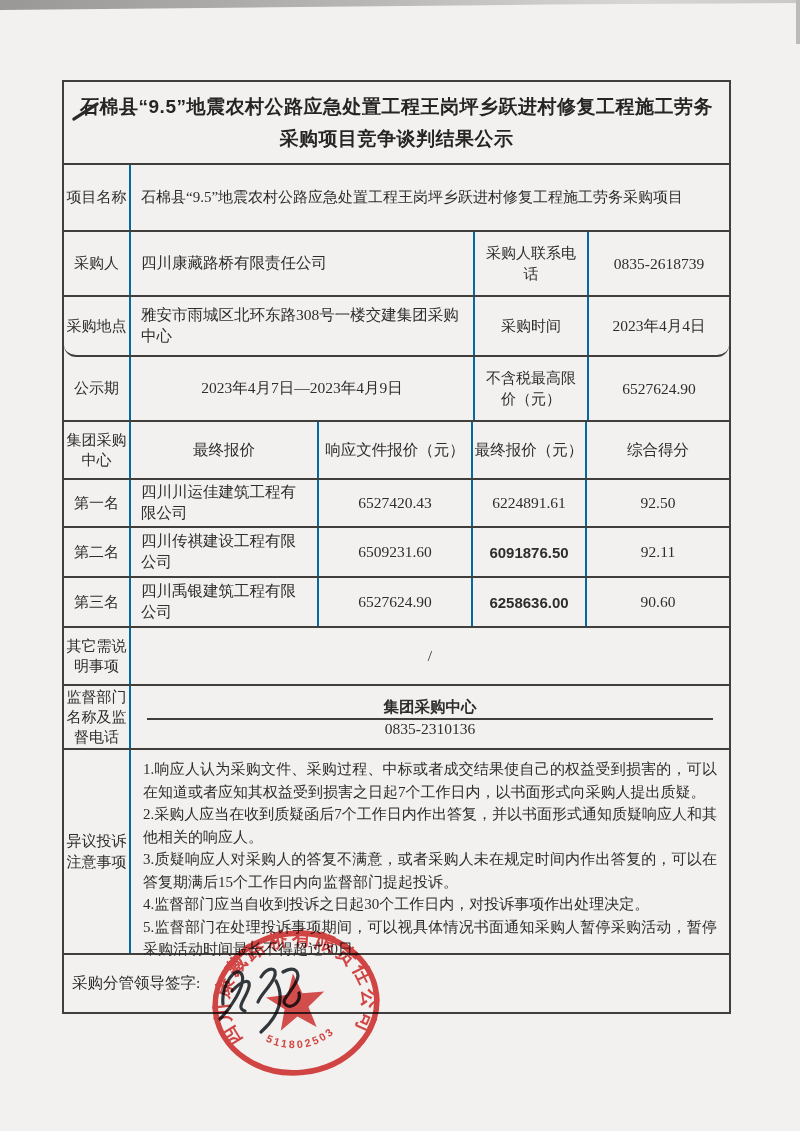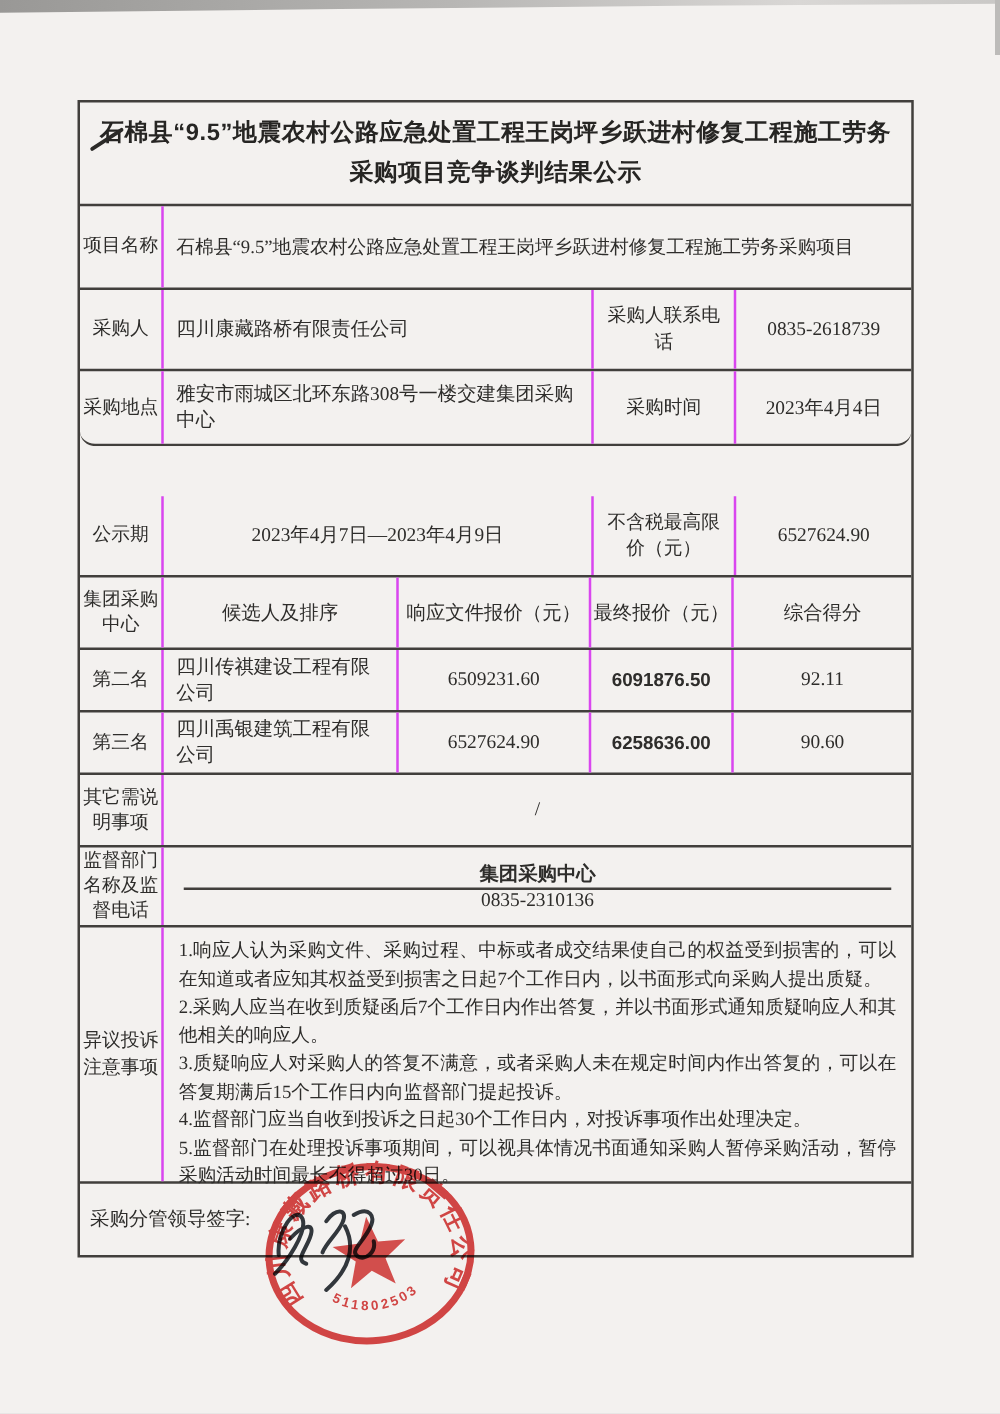--- a/index.html
+++ b/index.html
@@ -20,39 +20,39 @@
 
   
   .doc-table{
     position:absolute;left:62px;top:80px;width:665px;z-index:1;
     border:2px solid #413f3c;background:transparent;
     font-size:15.5px;
   }
   .tr{display:flex;border-bottom:2px solid #413f3c;align-items:stretch;}
   .tr:last-child{border-bottom:none;}
   .td{
-    border-left:2px solid #d946ef;
+    border-left:2px solid #0369a1;
     display:flex;align-items:center;justify-content:center;
     text-align:center;box-sizing:border-box;min-width:0;
   }
   .td:first-child{border-left:none;}
   .grow{flex:1;}
   .w-label{width:65px;flex:none;font-size:15px;line-height:1.35;padding:2px 1px;}
   .w-val4{width:344px;flex:none;}
   .w-plabel{width:114px;flex:none;font-size:15px;line-height:1.4;padding:2px 4px;}
   .w-name{width:188px;flex:none;}
   .w-bid{width:154px;flex:none;}
   .w-final{width:114px;flex:none;}
   .left{justify-content:flex-start;text-align:left;padding-left:10px;padding-right:6px;}
 
   .h-title{height:81px;}
   .h-name{height:65px;}
   .h-buyer{height:63px;}
   .h-place{height:58px;border-radius:12px;}
-  .h-period{height:63px;margin-top:40px;}
+  .h-period{height:63px;}
   .h-head{height:56px;}
   .h-r1{height:46px;}
   .h-r2{height:48px;}
   .h-r3{height:48px;justify-content:flex-end;}
   .h-other{height:56px;}
   .h-sup{height:62px;}
   .h-notes{height:203px;}
   .h-sign{height:57px;}
 
   .title-cell{
@@ -125,26 +125,33 @@
 
   <div class="tr h-period">
     <div class="td w-label">公示期</div>
     <div class="td w-val4">2023年4月7日—2023年4月9日</div>
     <div class="td w-plabel">不含税最高限价（元）</div>
     <div class="td grow">6527624.90</div>
   </div>
 
   <div class="tr h-head">
     <div class="td w-label">集团采购中心</div>
-    <div class="td w-name">候选人及排序</div>
+    <div class="td w-name">最终报价</div>
     <div class="td w-bid">响应文件报价（元）</div>
     <div class="td w-final">最终报价（元）</div>
     <div class="td grow">综合得分</div>
   </div>
 
+  <div class="tr h-r1">
+    <div class="td w-label">第一名</div>
+    <div class="td w-name left">四川川运佳建筑工程有限公司</div>
+    <div class="td w-bid">6527420.43</div>
+    <div class="td w-final">6224891.61</div>
+    <div class="td grow">92.50</div>
+  </div>
 
   <div class="tr h-r2">
     <div class="td w-label">第二名</div>
     <div class="td w-name left">四川传祺建设工程有限公司</div>
     <div class="td w-bid">6509231.60</div>
     <div class="td w-final edited">6091876.50</div>
     <div class="td grow">92.11</div>
   </div>
 
   <div class="tr h-r3">

